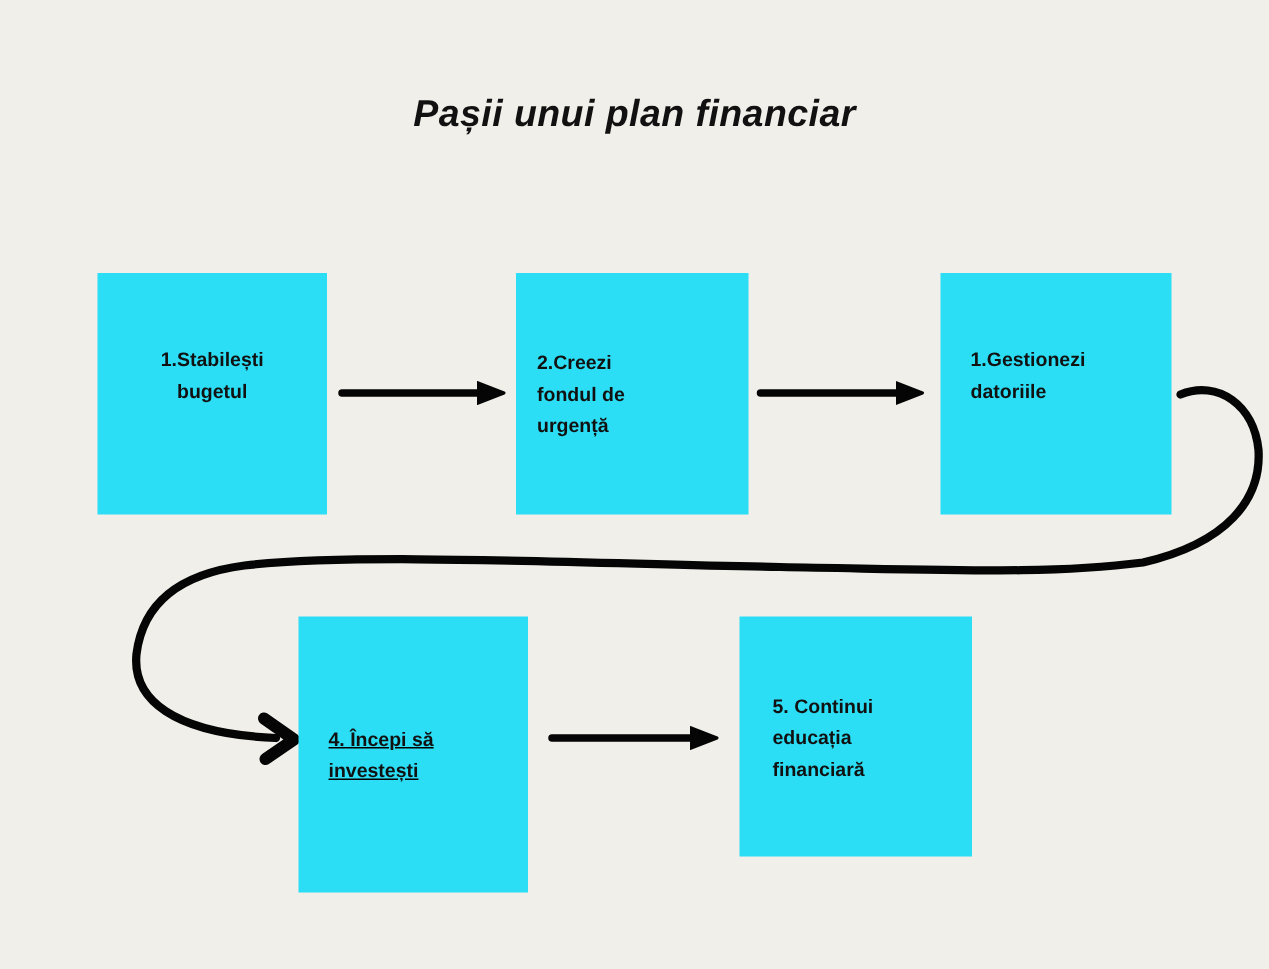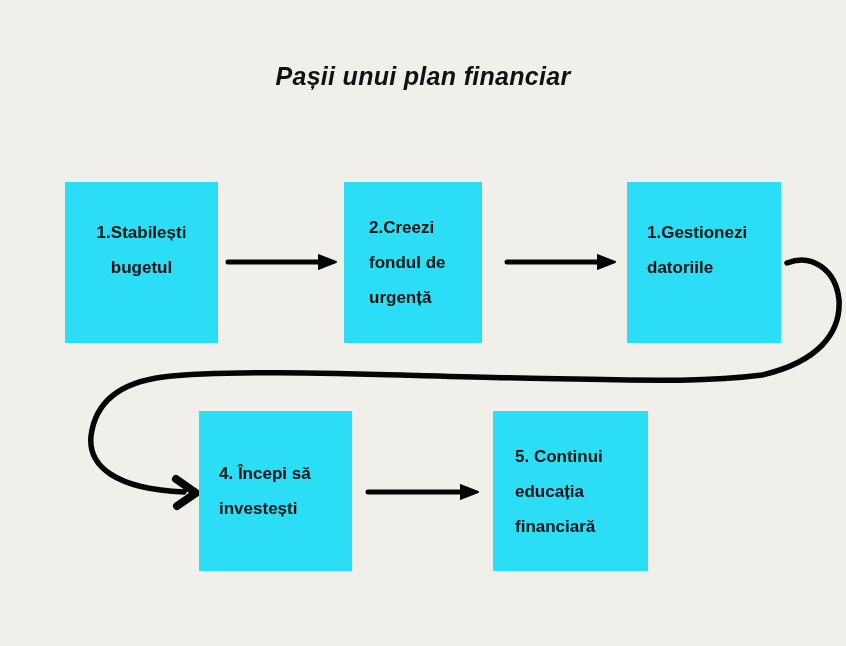--- a/index.html
+++ b/index.html
@@ -37,33 +37,33 @@
   .step-box {
     position: absolute;
     display: flex;
     align-items: center;
     box-sizing: border-box;
     background: var(--box-color, #2BDEF5);
   }
   .step-label {
     display: block;
     white-space: pre-line;
-    font-size: 17px;
-    line-height: 35px;
+    font-size: 13px;
+    line-height: 21px;
     font-weight: 700;
     color: var(--text-color, #111111);
   }
   
   .box-1 { left: 65px;  top: 182px; width: 153px; height: 161px; justify-content: center; }
   .box-1 .step-label { text-align: center; transform: translateY(-13px); }
-  .box-2 { left: 344px; top: 182px; width: 138px; height: 161px; padding-left: 25px; }
+  .box-2 { left: 344px; top: 182px; width: 155px; height: 161px; padding-left: 14px; }
   .box-3 { left: 627px; top: 182px; width: 154px; height: 161px; padding-left: 20px; }
   .box-3 .step-label { transform: translateY(-13px); }
   
-  .box-4 { left: 199px; top: 411px; width: 153px; height: 160px; padding-left: 20px; }
+  .box-4 { left: 199px; top: 411px; width: 153px; height: 184px; padding-left: 20px; text-decoration: underline; }
   .box-5 { left: 493px; top: 411px; width: 155px; height: 160px; padding-left: 22px; align-items: center; }
 </style>
 </head>
 <body>
 
 <div class="canvas">
 
   <h1 class="title">Pașii unui plan financiar</h1>
 
   <svg class="connectors" viewBox="0 0 846 646" xmlns="http://www.w3.org/2000/svg" aria-hidden="true">

